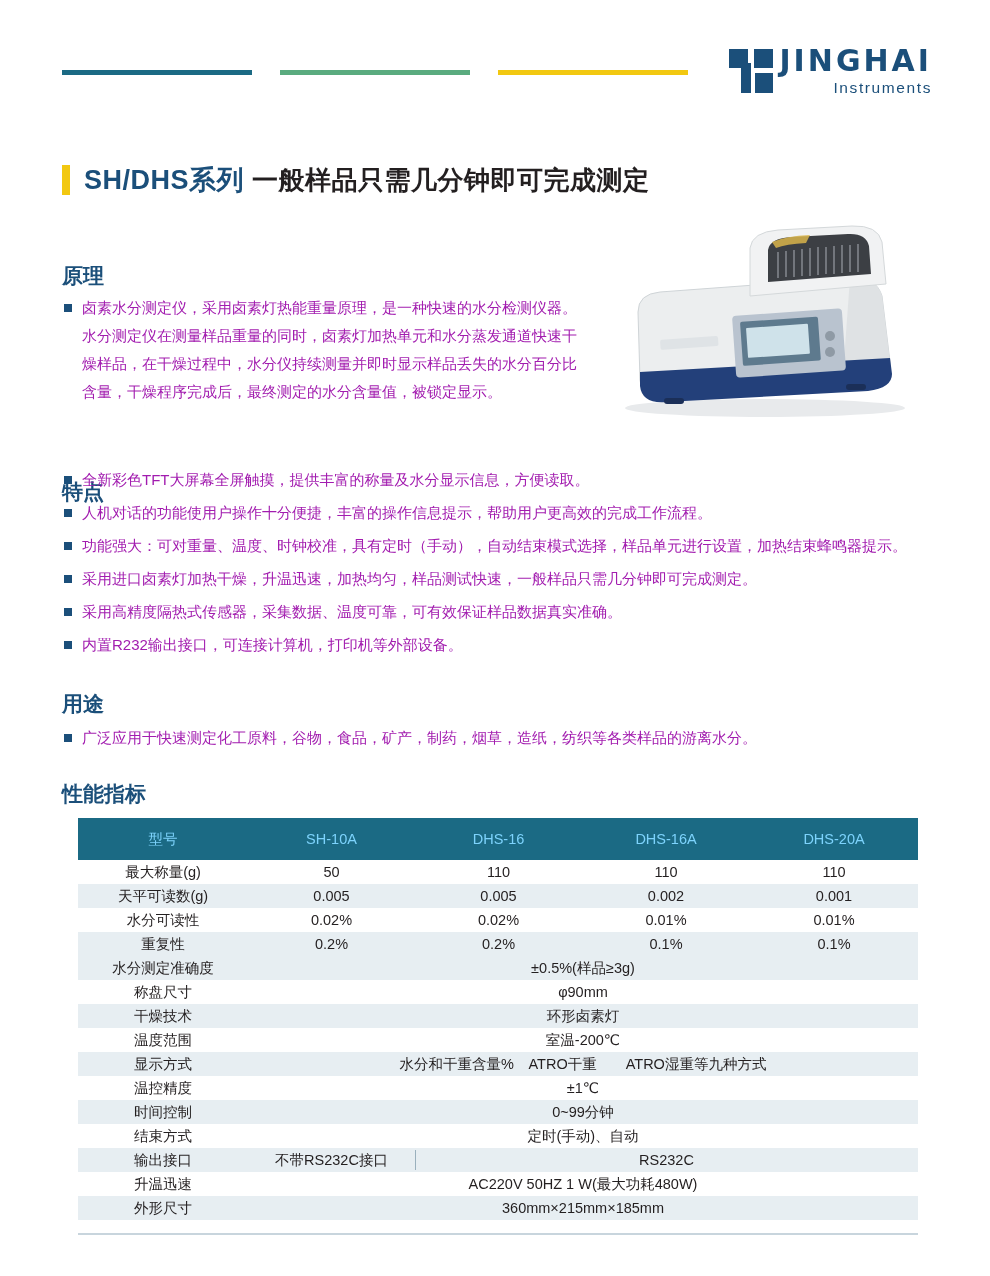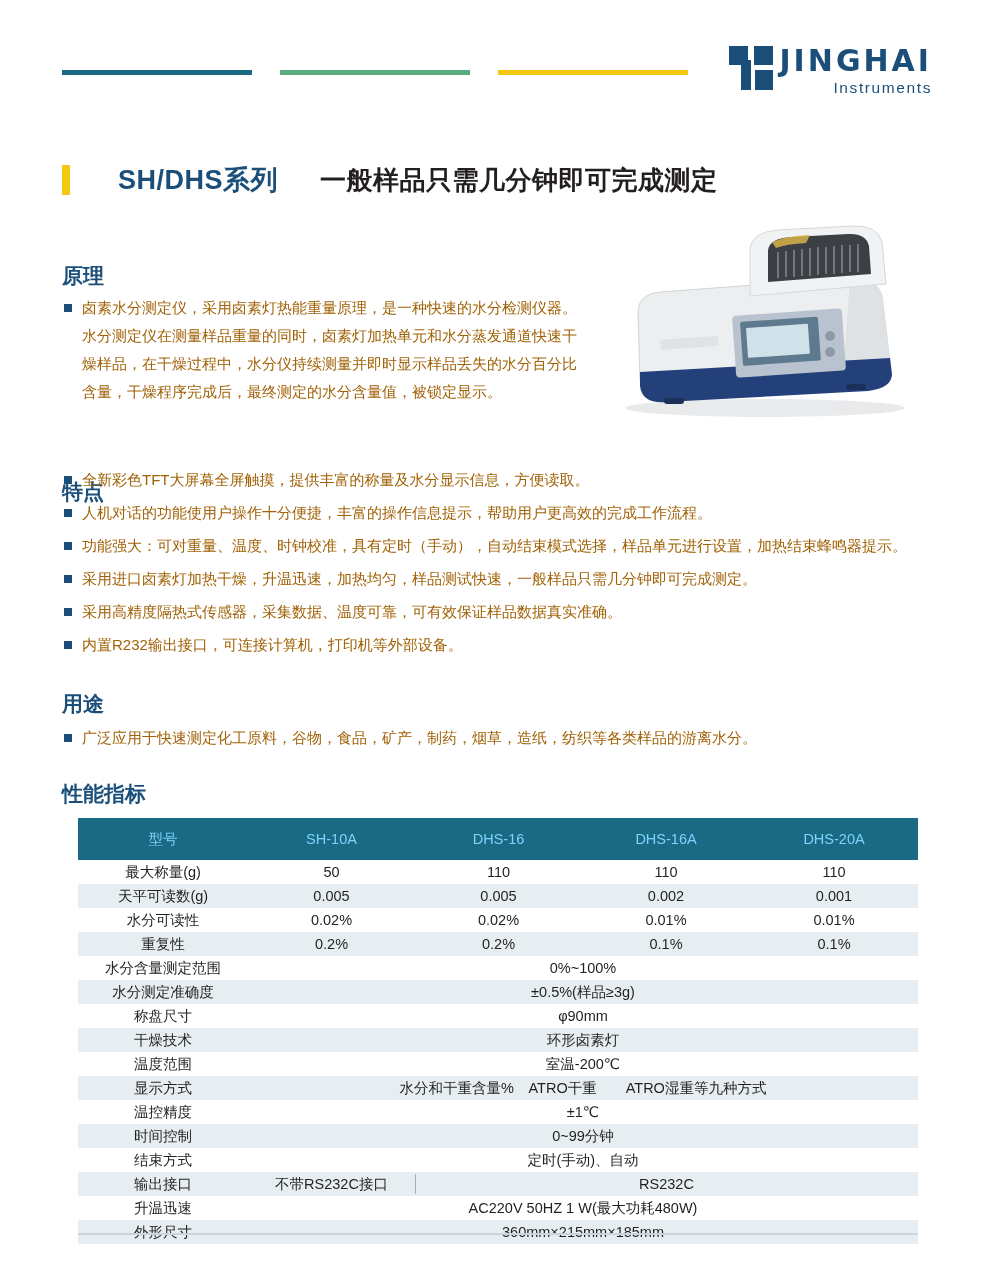--- a/index.html
+++ b/index.html
@@ -31,20 +31,21 @@
   .rule { height: 5px; }
   .rule.r1 { width: 190px; background: #1b6a84; }
   .rule.r2 { width: 190px; background: #5aab7f; margin-left: 28px; }
   .rule.r3 { width: 190px; background: #f2c811; margin-left: 28px; }
 
   .logo {
     position: absolute;
     top: 46px;
     right: 58px;
     display: flex;
+    align-items: center;
     gap: 6px;
   }
   .logo-mark {
     width: 44px; height: 44px;
     position: relative;
     flex: 0 0 auto;
   }
   .logo-mark span {
     position: absolute;
     background: #1b4f7a;
@@ -70,21 +71,20 @@
     text-align: right;
   }
 
   
   .title-row {
     position: absolute;
     top: 162px;
     left: 62px;
     display: flex;
     align-items: center;
-    gap: 34px;
   }
   .title-bar {
     width: 8px; height: 30px;
     background: #f2c811;
     margin-right: 14px;
   }
   .title-main {
     font-size: 27px;
     font-weight: bold;
     color: #1b4f7a;
@@ -103,21 +103,21 @@
     left: 62px;
     font-size: 21px;
     font-weight: bold;
     color: #1b4f7a;
   }
   .body-col {
     position: absolute;
     left: 62px;
     font-size: 15px;
     line-height: 28px;
-    color: #a16207;
+    color: #a21caf;
   }
   ul.bullets { list-style: none; margin: 0; padding: 0; }
   ul.bullets li {
     position: relative;
     padding-left: 20px;
     margin-bottom: 5px;
   }
   ul.bullets li:before {
     content: "";
     position: absolute;
@@ -326,24 +326,20 @@
         <td>0.01%</td>
       </tr>
       <tr class="alt">
         <td class="label">重复性</td>
         <td>0.2%</td>
         <td>0.2%</td>
         <td>0.1%</td>
         <td>0.1%</td>
       </tr>
 
-      <tr>
-        <td class="label">水分含量测定范围</td>
-        <td colspan="4">0%~100%</td>
-      </tr>
       <tr class="alt">
         <td class="label">水分测定准确度</td>
         <td colspan="4">±0.5%(样品≥3g)</td>
       </tr>
       <tr>
         <td class="label">称盘尺寸</td>
         <td colspan="4">φ90mm</td>
       </tr>
       <tr class="alt">
         <td class="label">干燥技术</td>

